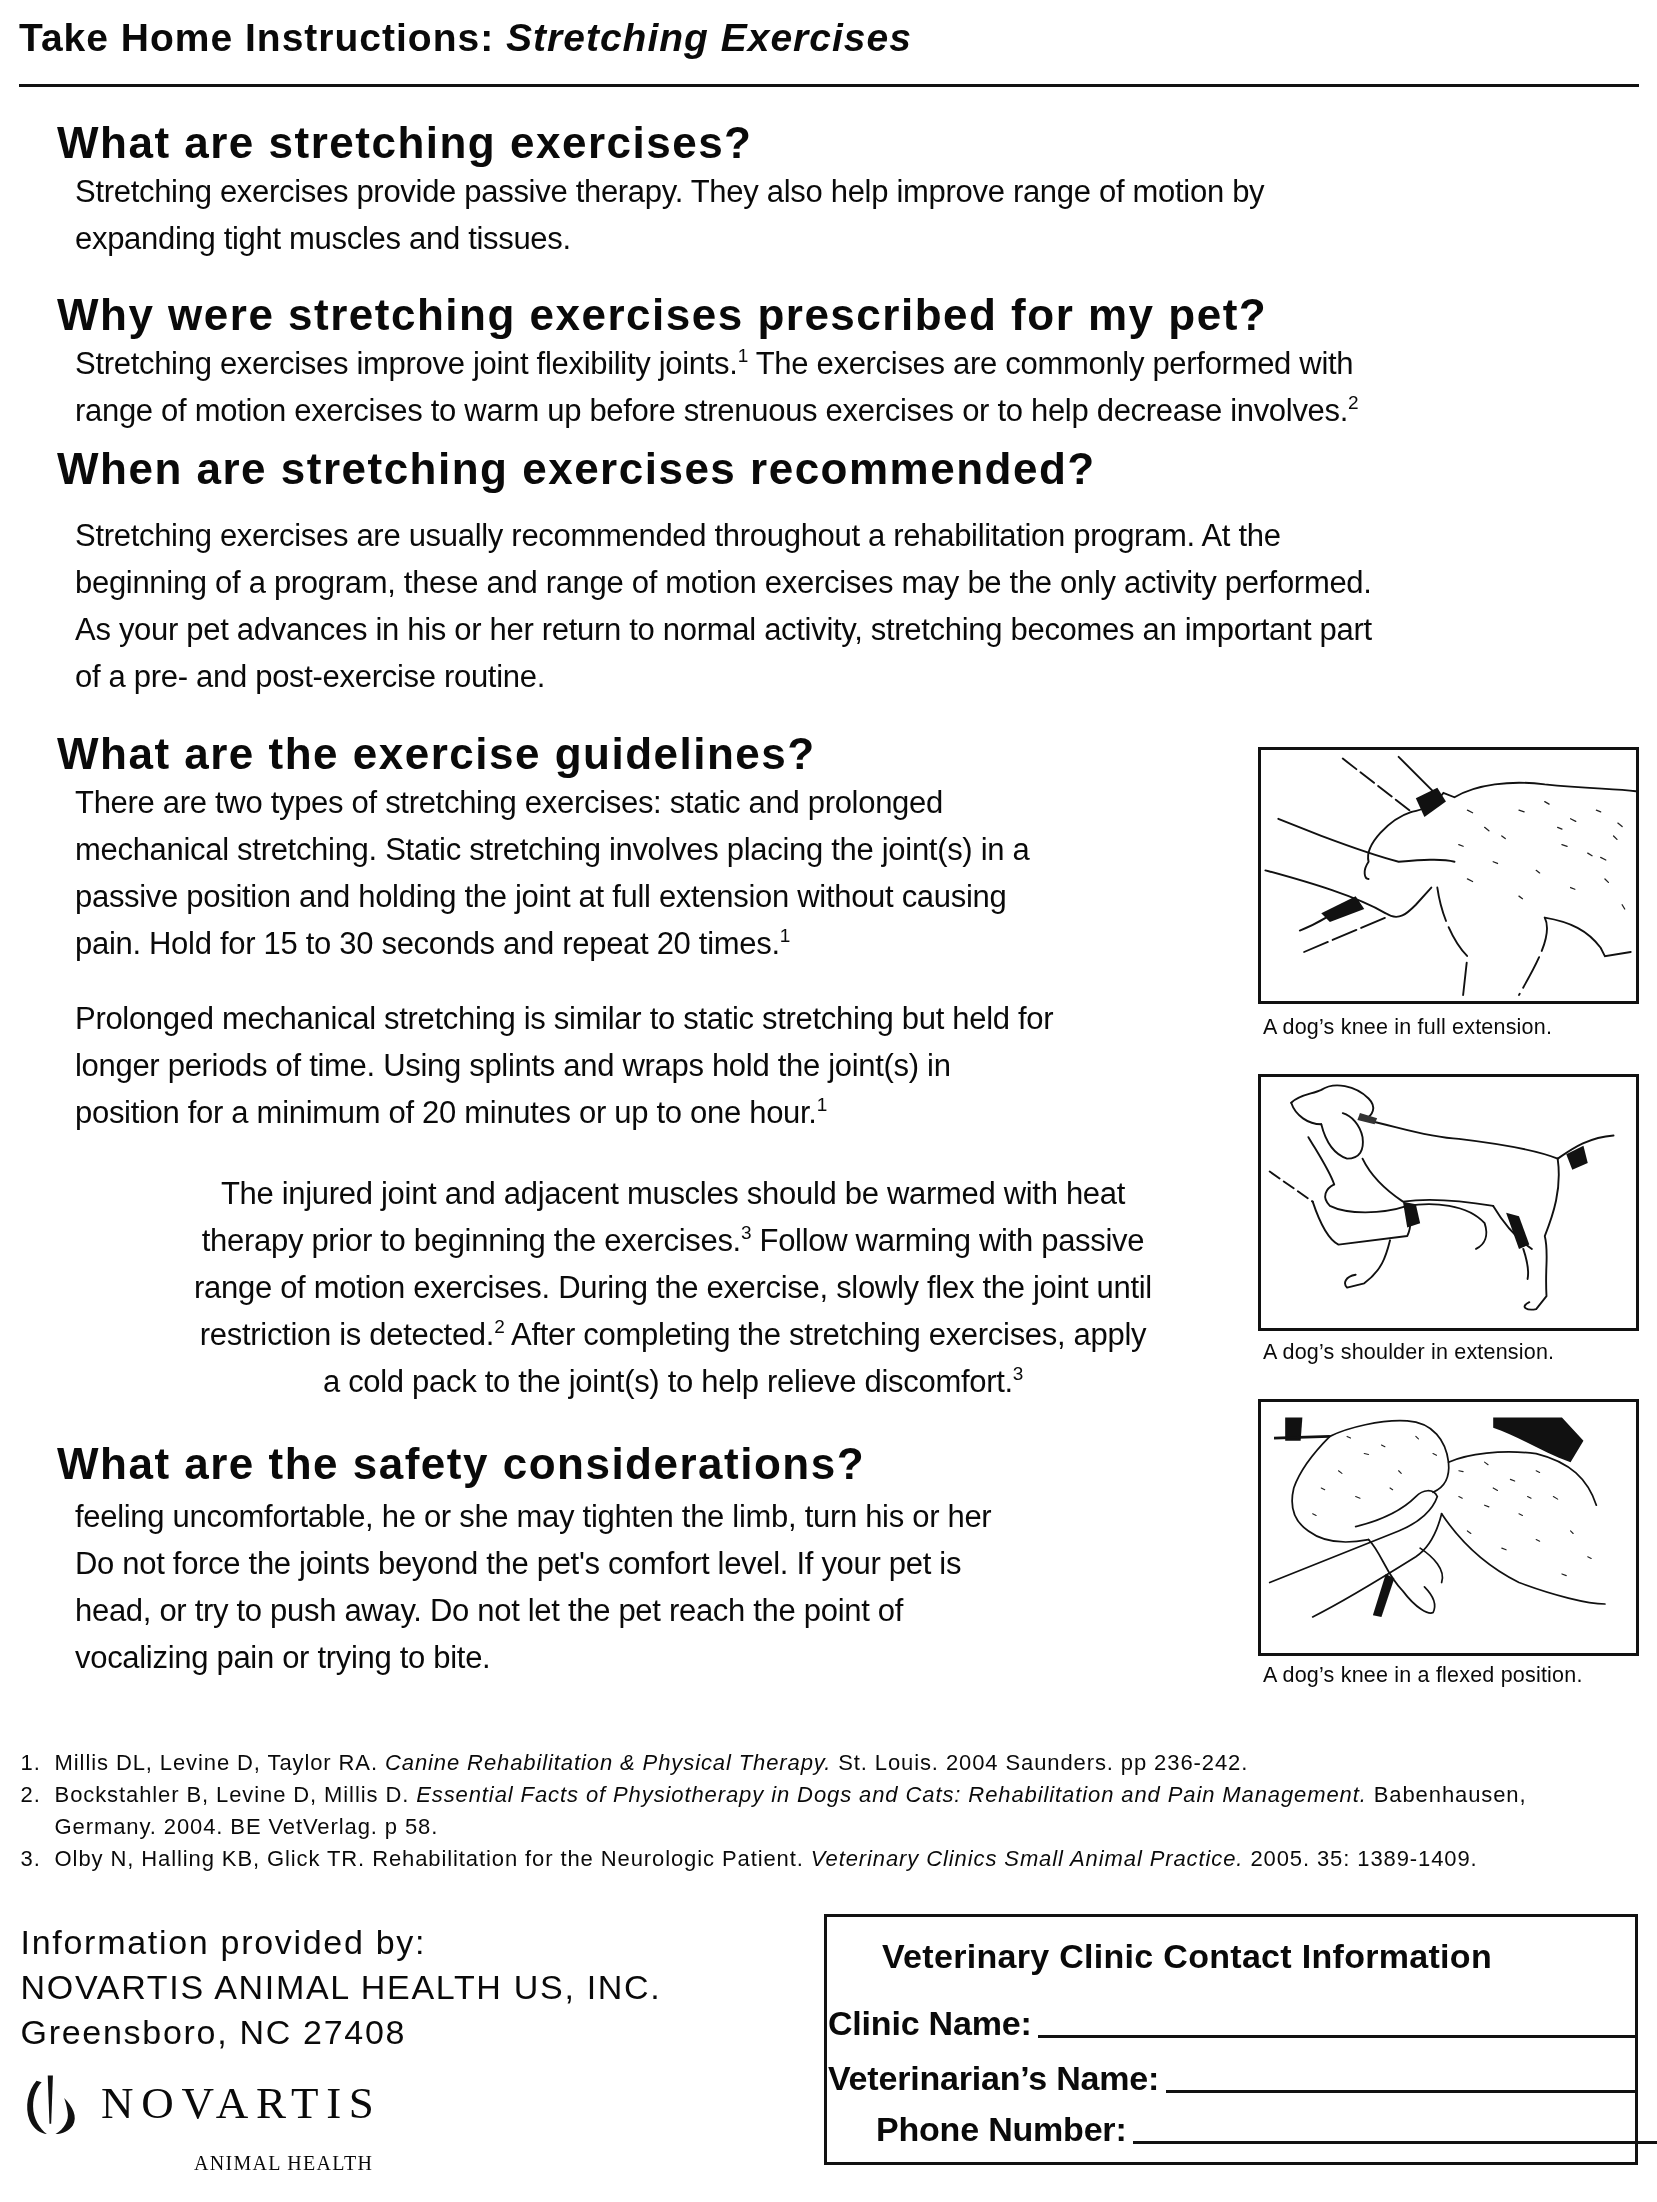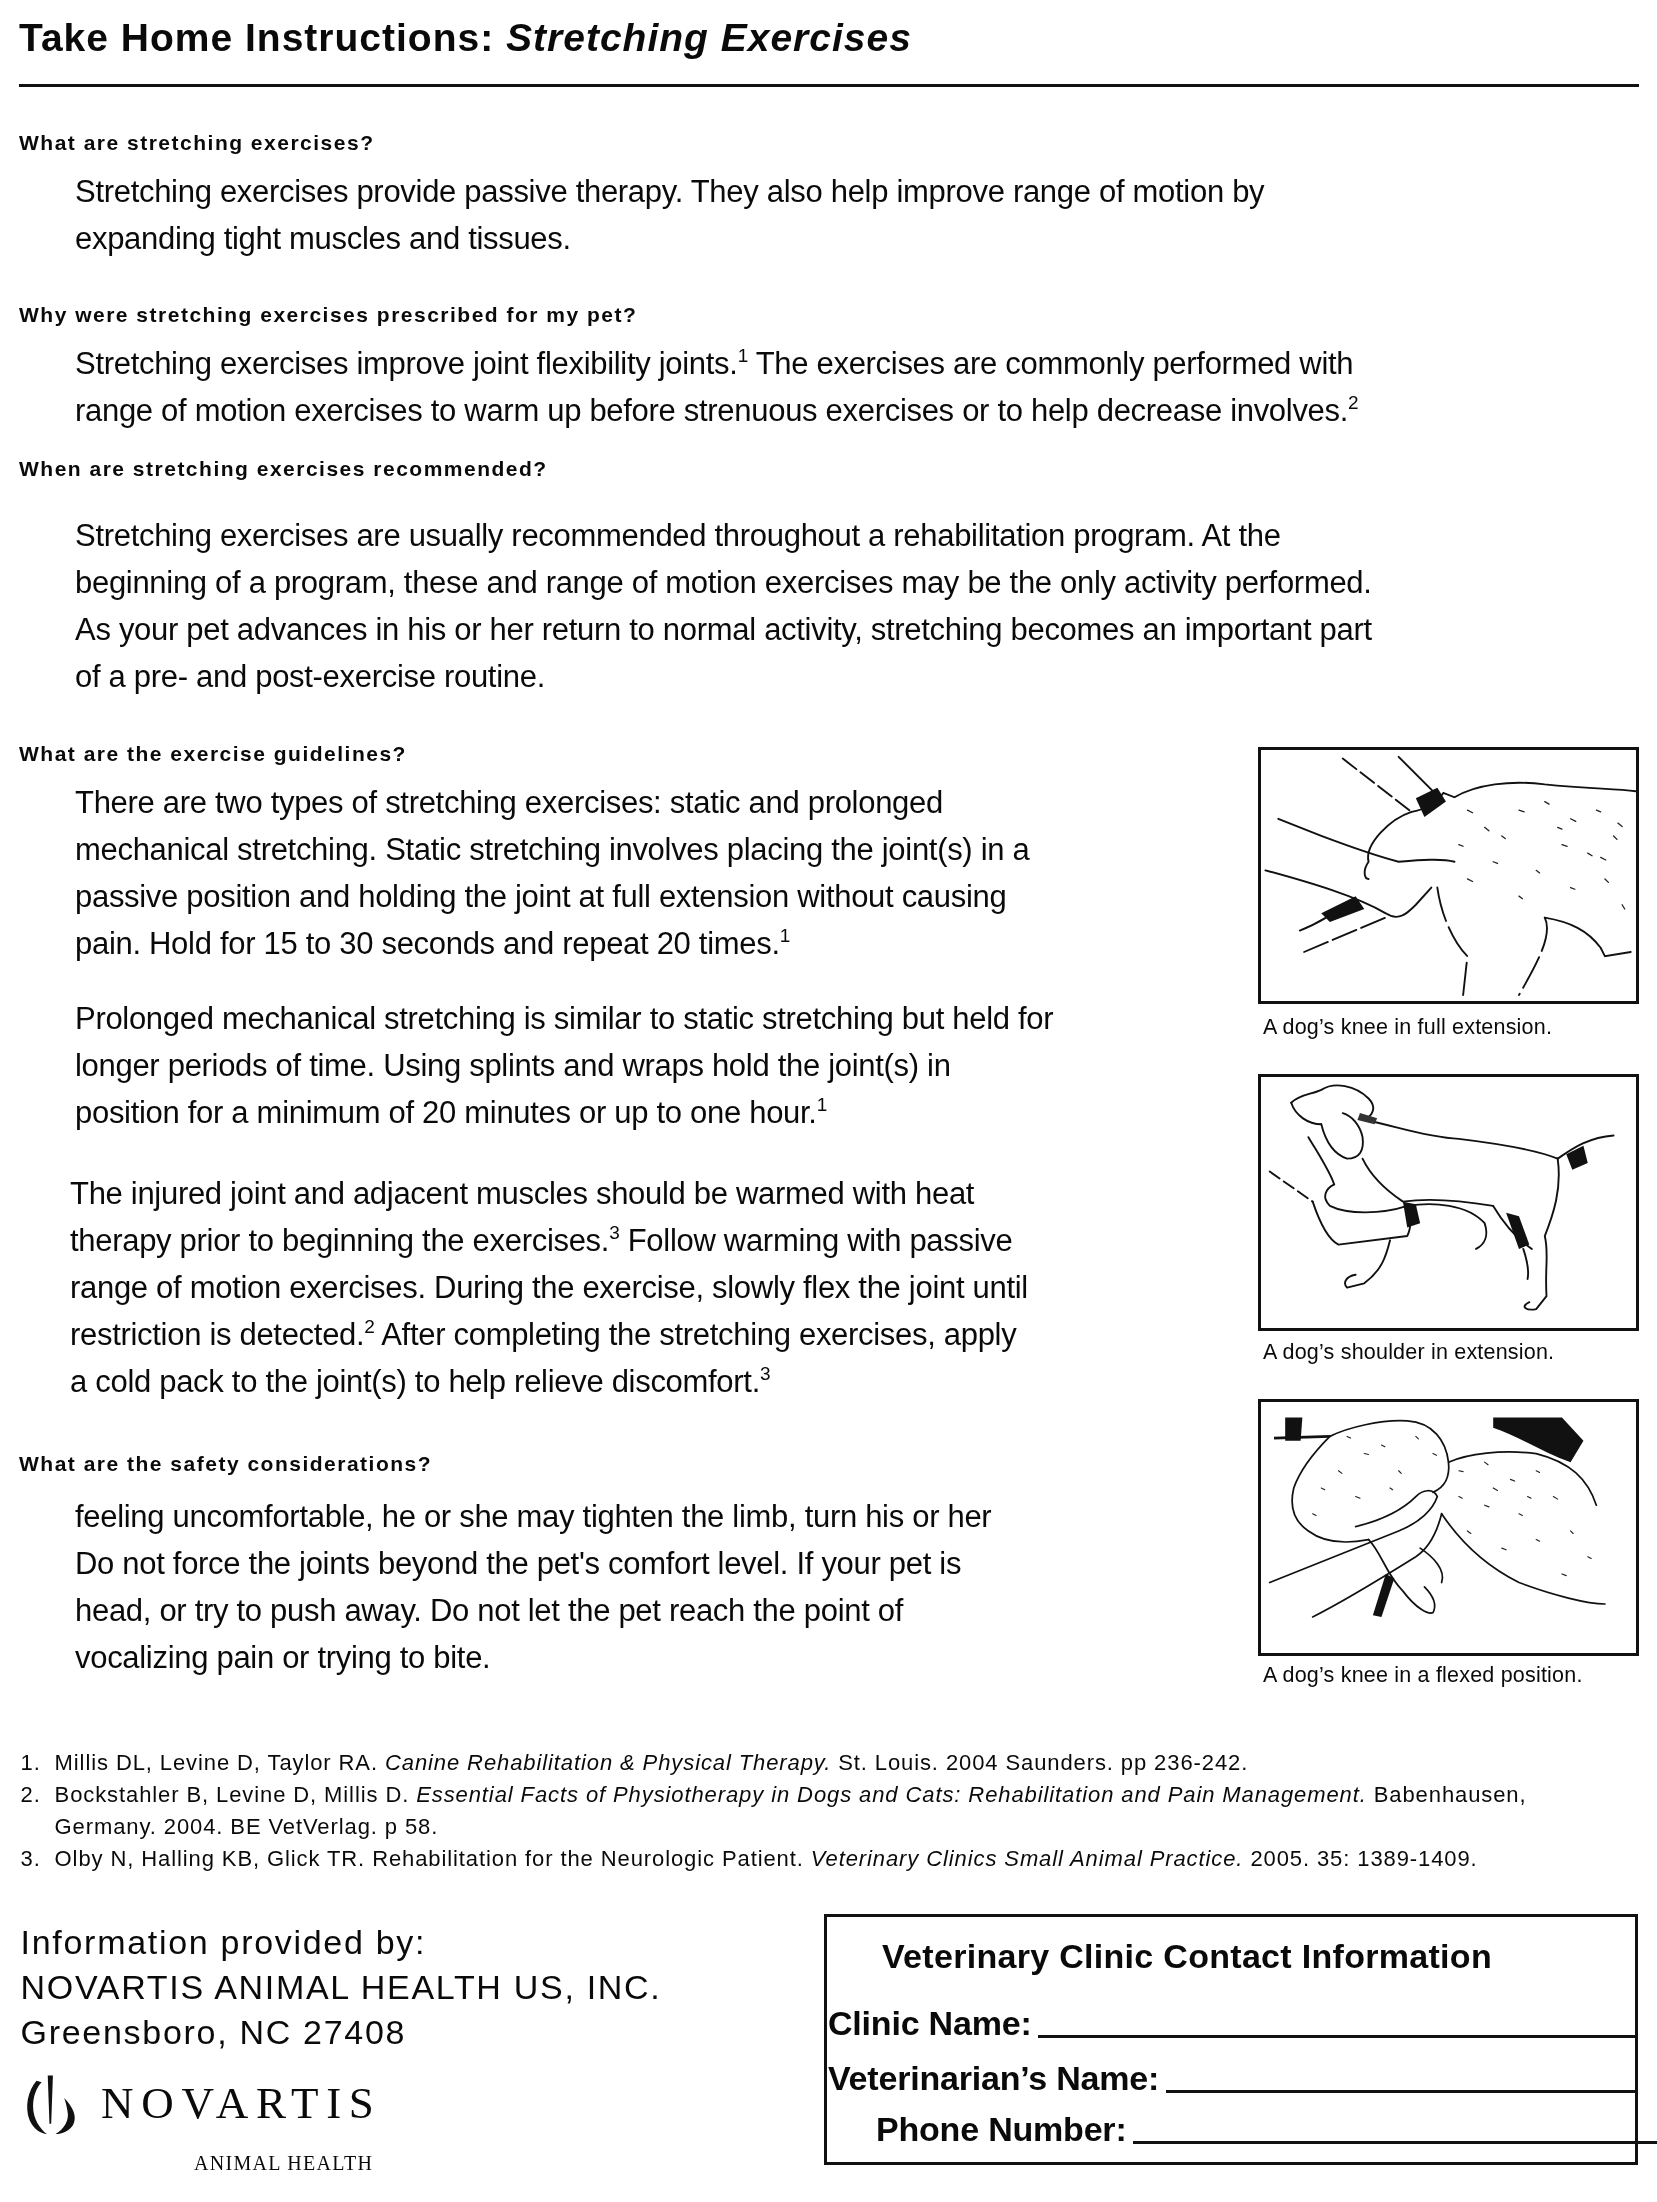--- a/index.html
+++ b/index.html
@@ -14,22 +14,22 @@
       left: 19px; top: 12px; font-size: 39px; font-weight: bold;
       letter-spacing: 1px; white-space: nowrap; line-height: 52px;
     }
     .page-title .sub { font-style: italic; }
     .title-rule {
       left: 19px; top: 84px; width: 1620px; height: 3.4px; background: #111;
     }
 
     
     .q-heading {
-      font-size: 21px; font-weight: bold; letter-spacing: 1.5px;
-      white-space: nowrap; line-height: 41px;
+      font-size: 44px; font-weight: bold; letter-spacing: 1.5px;
+      white-space: nowrap; line-height: 41px; margin-left: 38px;
     }
     .q-body {
       font-family: "Liberation Sans", sans-serif;
       font-size: 31px; line-height: 47px; letter-spacing: -0.3px;
       margin: 0;
     }
     .q-body sup, .q-para sup { font-size: 19px; vertical-align: 12px; line-height: 0; }
 
     
     .figure-frame {
@@ -118,21 +118,21 @@
   <div>There are two types of stretching exercises: static and prolonged</div>
   <div>mechanical stretching. Static stretching involves placing the joint(s) in a</div>
   <div>passive position and holding the joint at full extension without causing</div>
   <div><span>pain. Hold for 15 to 30 seconds and repeat 20 times.</span><sup>1</sup></div>
 </div>
 <div class="abs q-body" style="left:75px; top:995px; width:1170px;">
   <div>Prolonged mechanical stretching is similar to static stretching but held for</div>
   <div>longer periods of time. Using splints and wraps hold the joint(s) in</div>
   <div><span>position for a minimum of 20 minutes or up to one hour.</span><sup>1</sup></div>
 </div>
-<div class="abs q-body" style="left:70px; top:1170px; width:1170px;">
+<div class="abs q-body" style="left:88px; top:1170px; width:1170px;text-align:center;">
   <div>The injured joint and adjacent muscles should be warmed with heat</div>
   <div><span>therapy prior to beginning the exercises.</span><sup>3</sup><span> Follow warming with passive</span></div>
   <div>range of motion exercises. During the exercise, slowly flex the joint until</div>
   <div><span>restriction is detected.</span><sup>2</sup><span> After completing the stretching exercises, apply</span></div>
   <div><span>a cold pack to the joint(s) to help relieve discomfort.</span><sup>3</sup></div>
 </div>
 
 <div class="abs q-heading" style="left:19px; top:1443px;">What are the safety considerations?</div>
 <div class="abs q-body" style="left:75px; top:1493px; width:1170px;">
   <div>feeling uncomfortable, he or she may tighten the limb, turn his or her</div>

